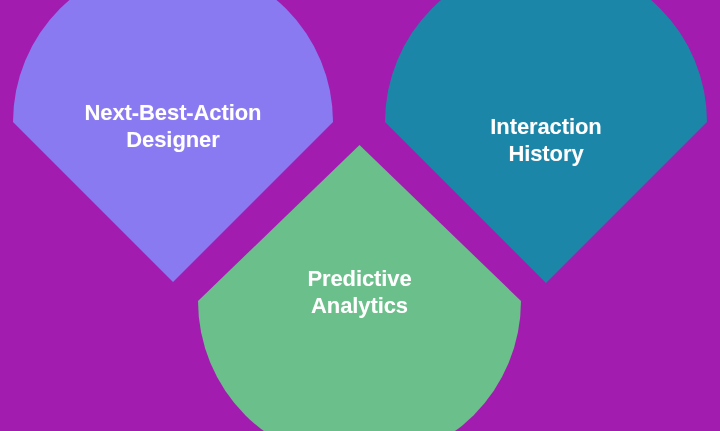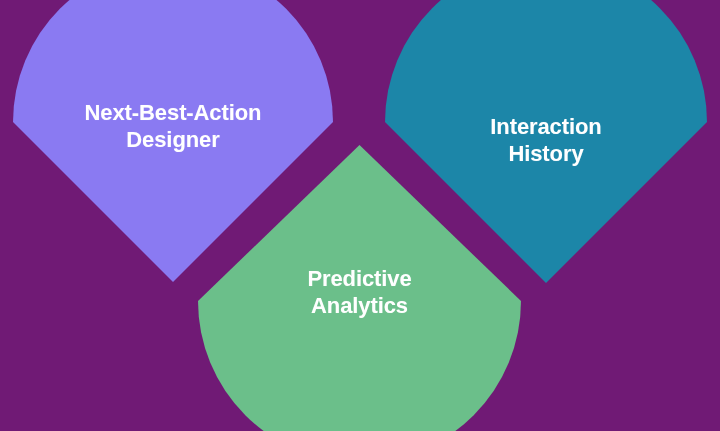--- a/index.html
+++ b/index.html
@@ -10,21 +10,21 @@
     width: 720px;
     height: 431px;
     background: #FDFDFB;
     font-family: "Liberation Sans", sans-serif;
     overflow: hidden;
   }
   #diagram-canvas {
     position: relative;
     width: 720px;
     height: 431px;
-    background: #701a75;
+    background: #a21caf;
   }
   .shape-node {
     position: absolute;
   }
   .shape-node svg {
     display: block;
     overflow: visible;
   }
   .shape-label {
     position: absolute;

